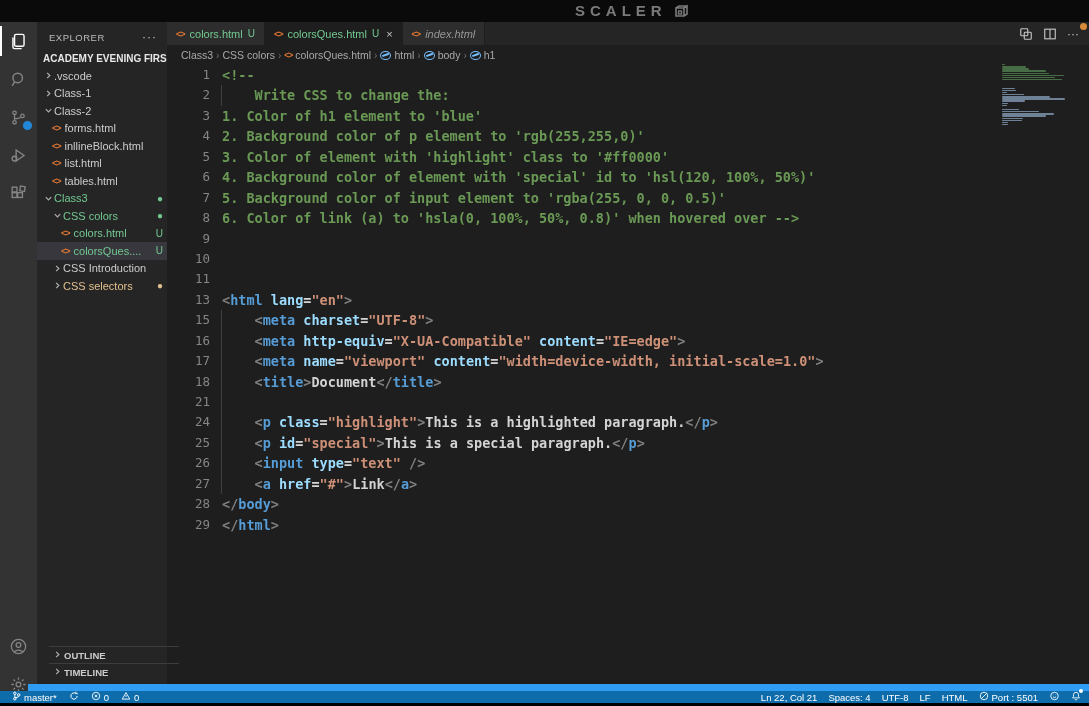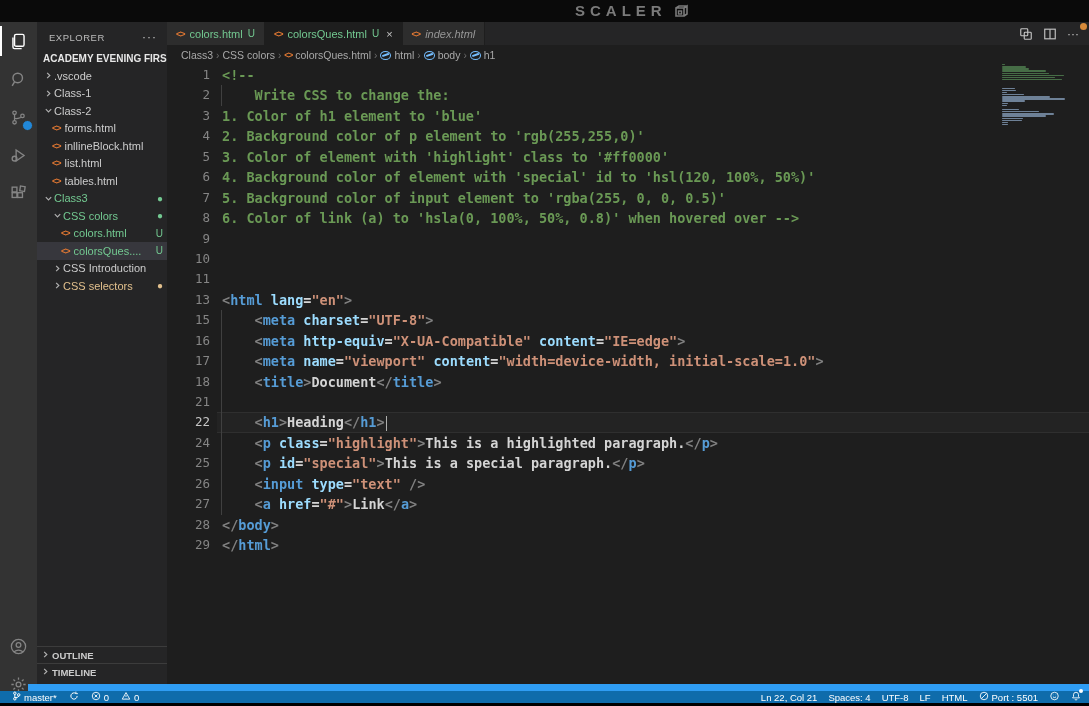--- a/index.html
+++ b/index.html
@@ -36,21 +36,21 @@
   .tree { font-size:11px; }
   .tree-item { display:flex; align-items:center; height:17.5px; cursor:pointer; white-space:nowrap;
                color:#cccccc; padding-right:4px; }
   .tree-item.selected { background:#37373d; }
   .tree-item .chev { width:11px; height:11px; flex:0 0 11px; display:flex; align-items:center; justify-content:center; color:#b0b0b0; }
   .tree-item .fico { color:#e37933; font-weight:bold; font-size:9px; margin-right:4px; letter-spacing:-1px; }
   .tree-item .lbl { overflow:hidden; text-overflow:ellipsis; }
   .tree-item .badge { margin-left:auto; font-size:10px; padding-left:4px; }
   .c-green { color:#73c991; }
   .c-yellow { color:#e2c08d; }
-  .sb-sections { position:absolute; left:0; bottom:23px; width:100%;text-align:center; }
+  .sb-sections { position:absolute; left:12px; bottom:23px; width:100%;text-align:center; }
   .sb-sect { display:flex; align-items:center; gap:2px; height:17px; border-top:1px solid #3c3c3c;
              font-size:9.5px; font-weight:bold; color:#cccccc; padding-left:4px; cursor:pointer; }
 
   
   .editor-area { position:absolute; left:167px; top:22px; width:922px; height:681px; background:#1e1e1e; }
   .tab-bar { position:absolute; left:0; top:0; width:100%; height:23px; background:#252526; display:flex; }
   .tab { display:flex; align-items:center; gap:5px; padding:0 9px; font-size:11px; background:#2d2d2d;
          border-right:1px solid #1e1e1e; cursor:pointer; color:#969696; }
   .tab.active { background:#1e1e1e; }
   .tab .fico { color:#e37933; font-weight:bold; font-size:9px; letter-spacing:-1px; }
@@ -403,25 +403,20 @@
           <span class="num">17</span>
           <span class="code guided"><span class="tk-txt">    </span><span class="tk-pn">&lt;</span><span class="tk-tag">meta</span><span class="tk-txt"> </span><span class="tk-attr">name</span><span class="tk-txt">=</span><span class="tk-str">"viewport"</span><span class="tk-txt"> </span><span class="tk-attr">content</span><span class="tk-txt">=</span><span class="tk-str">"width=device-width, initial-scale=1.0"</span><span class="tk-pn">&gt;</span></span>
         </div>
         <div class="cline">
           <span class="num">18</span>
           <span class="code guided"><span class="tk-txt">    </span><span class="tk-pn">&lt;</span><span class="tk-tag">title</span><span class="tk-pn">&gt;</span><span class="tk-txt">Document</span><span class="tk-pn">&lt;/</span><span class="tk-tag">title</span><span class="tk-pn">&gt;</span></span>
         </div>
         <div class="cline">
           <span class="num">21</span>
           <span class="code guided"></span>
-        </div>
-        <div class="cline current">
-          <span class="hl"></span>
-          <span class="num">22</span>
-          <span class="code guided"><span class="tk-txt">    </span><span class="tk-pn">&lt;</span><span class="tk-tag">h1</span><span class="tk-pn">&gt;</span><span class="tk-txt">Heading</span><span class="tk-pn">&lt;/</span><span class="tk-tag">h1</span><span class="tk-pn">&gt;</span><span class="cursor"></span></span>
         </div>
         <div class="cline">
           <span class="num">24</span>
           <span class="code guided"><span class="tk-txt">    </span><span class="tk-pn">&lt;</span><span class="tk-tag">p</span><span class="tk-txt"> </span><span class="tk-attr">class</span><span class="tk-txt">=</span><span class="tk-str">"highlight"</span><span class="tk-pn">&gt;</span><span class="tk-txt">This is a highlighted paragraph.</span><span class="tk-pn">&lt;/</span><span class="tk-tag">p</span><span class="tk-pn">&gt;</span></span>
         </div>
         <div class="cline">
           <span class="num">25</span>
           <span class="code guided"><span class="tk-txt">    </span><span class="tk-pn">&lt;</span><span class="tk-tag">p</span><span class="tk-txt"> </span><span class="tk-attr">id</span><span class="tk-txt">=</span><span class="tk-str">"special"</span><span class="tk-pn">&gt;</span><span class="tk-txt">This is a special paragraph.</span><span class="tk-pn">&lt;/</span><span class="tk-tag">p</span><span class="tk-pn">&gt;</span></span>
         </div>
         <div class="cline">

